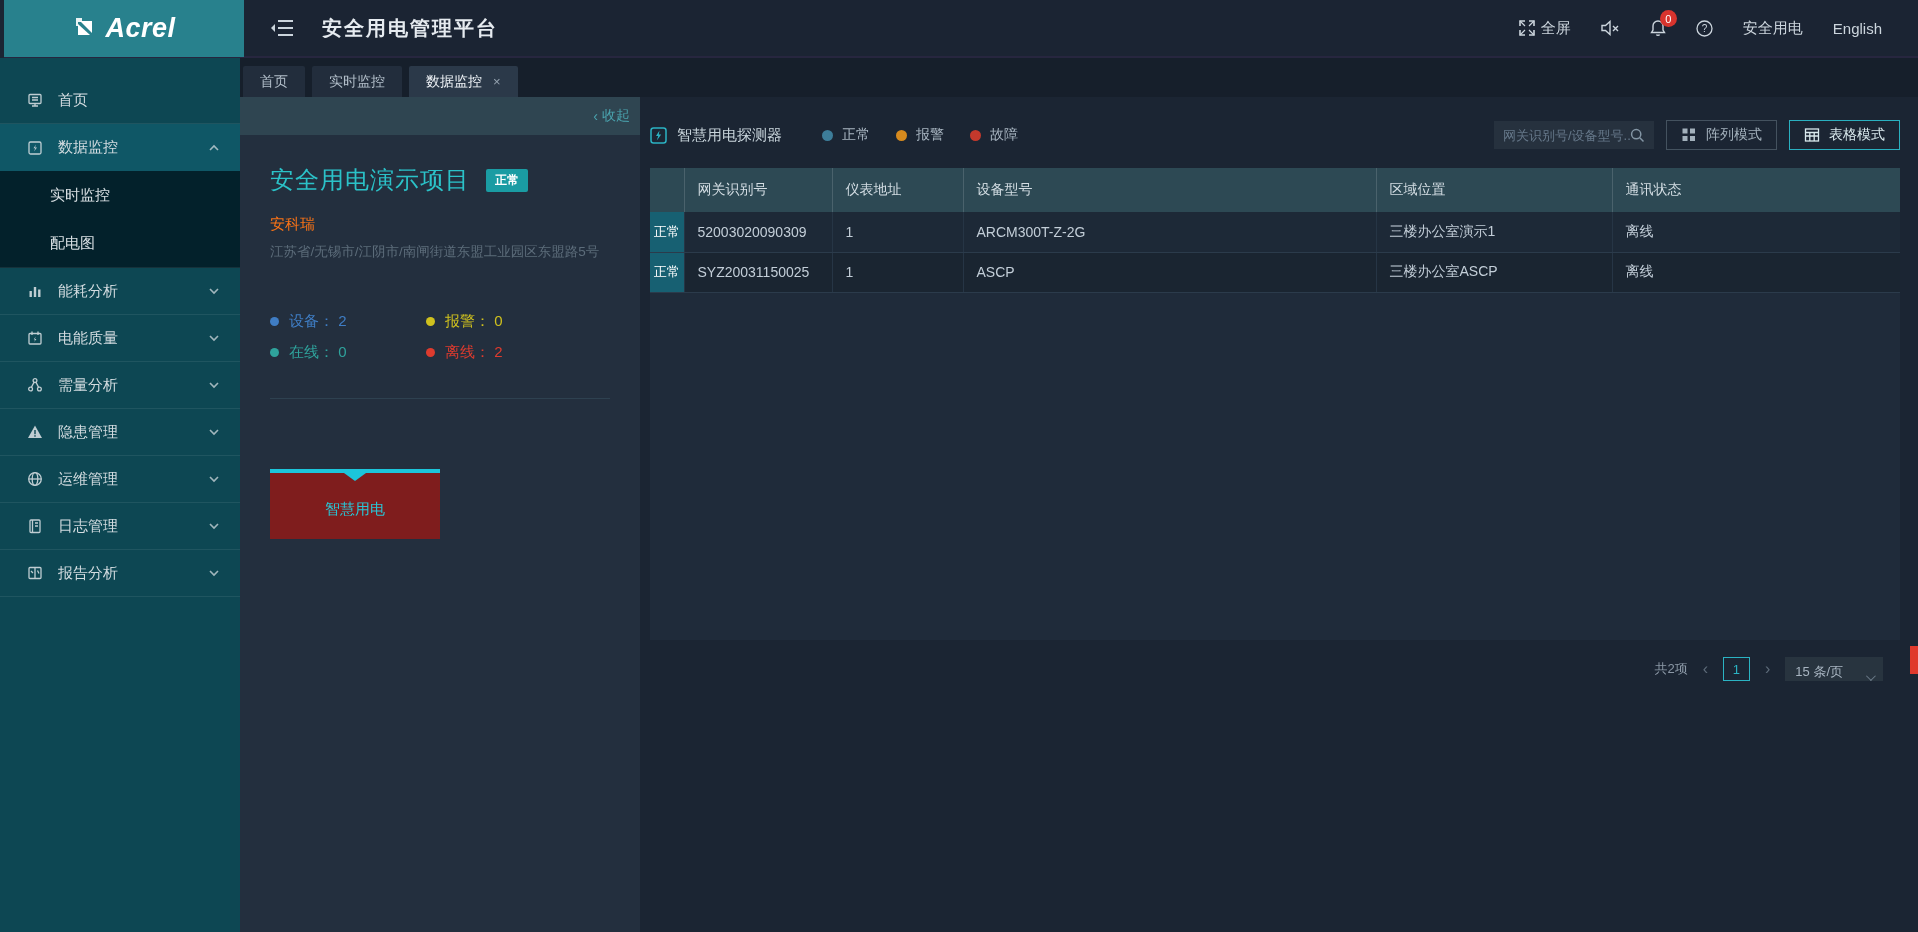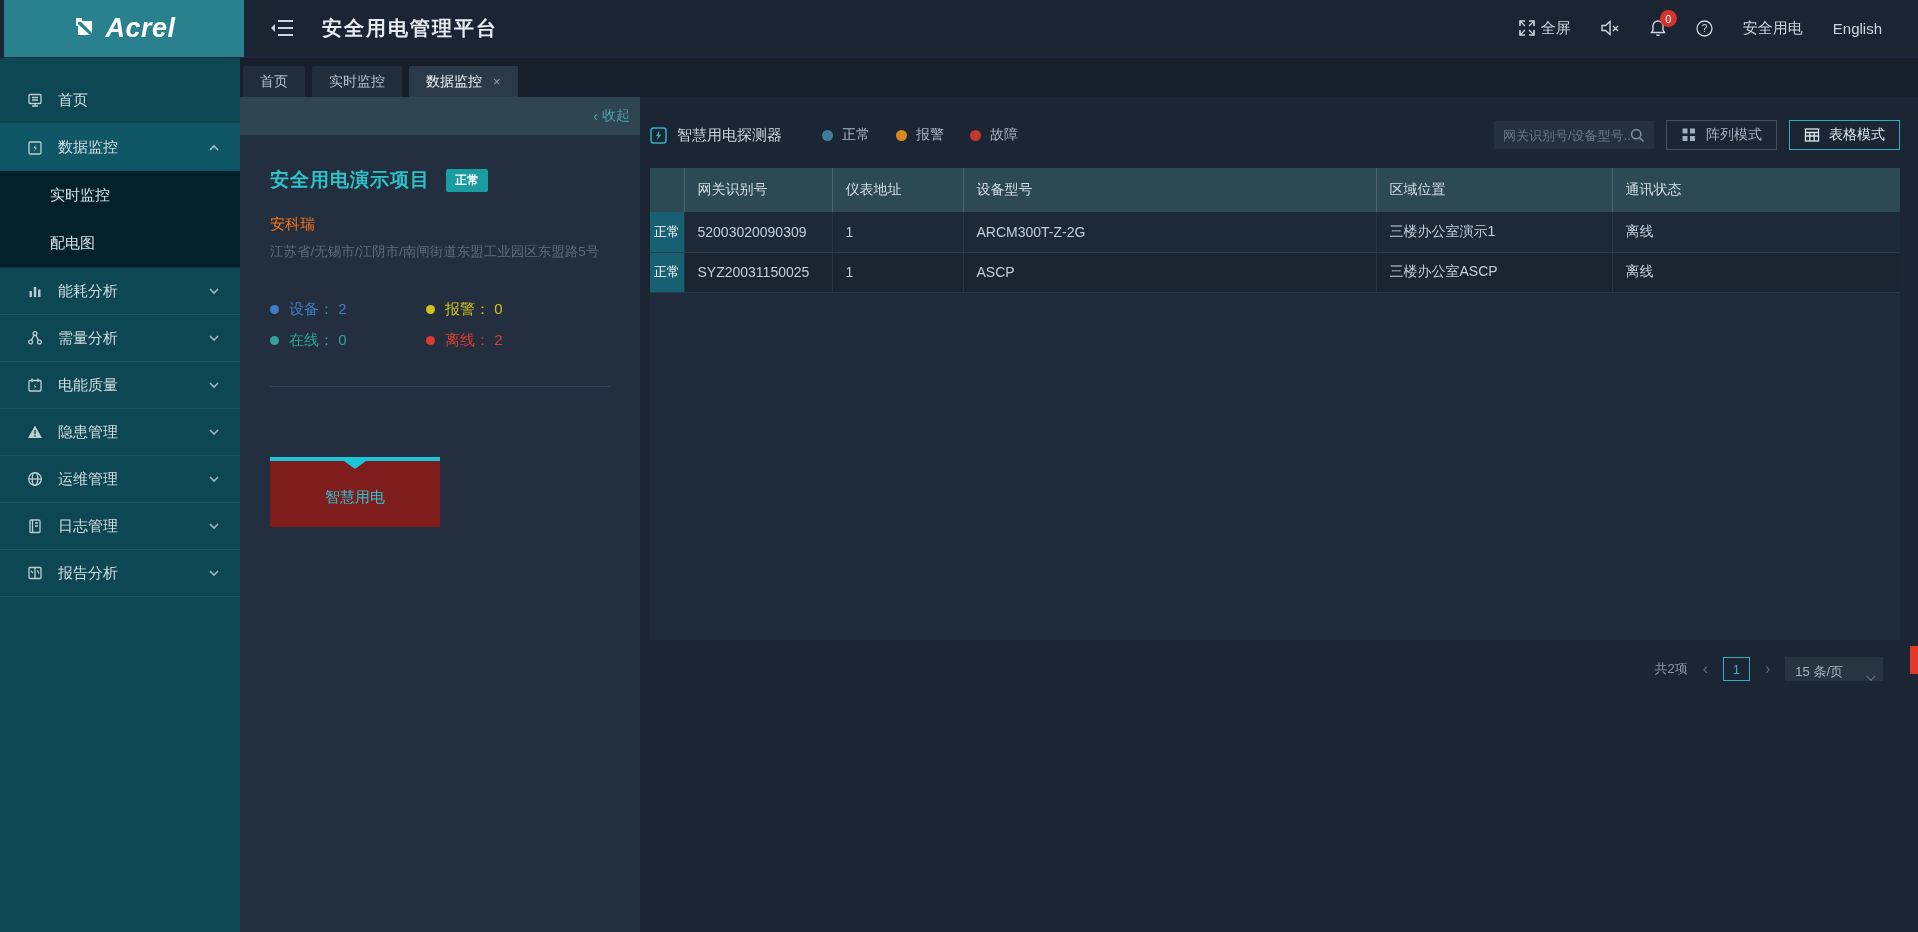--- a/index.html
+++ b/index.html
@@ -45,27 +45,27 @@
   .tab-close { margin-left:11px; color:#96a4b1; font-size:13px; cursor:pointer; }
 
   
   .project-panel { position:absolute; left:240px; top:97px; width:400px; height:835px;
     background:#232f3e; }
   .panel-strip { height:38px; background:#2f4551; display:flex; align-items:center;
     justify-content:flex-end; padding-right:10px; }
   .collapse-link { color:#4aa3ae; font-size:14px; cursor:pointer; display:flex; align-items:center; gap:4px; }
   .panel-body { padding:0 30px; }
   .title-row { margin-top:32px; display:flex; align-items:center; height:26px; }
-  .project-title { color:#2bc2c8; font-size:19px; font-weight:bold; letter-spacing:1px; }
+  .project-title { color:#2bc2c8; font-size:24px; font-weight:normal; letter-spacing:1px; }
   .status-badge { margin-left:16px; background:#1a9ca3; color:#ffffff; font-size:12px;
     padding:3px 9px; border-radius:2px; font-weight:bold; }
   .company { margin-top:22px; color:#f97316; font-size:15px; height:18px; }
   .address { margin-top:10px; color:#5c6c7a; font-size:13.5px; height:17px;
     white-space:nowrap; overflow:hidden; }
-  .stats { margin-top:40px; display:grid; grid-template-columns:156px 1fr; row-gap:12px; }
+  .stats { margin-top:52px; display:grid; grid-template-columns:156px 1fr; row-gap:12px; }
   .stat { display:flex; align-items:center; gap:10px; font-size:15px; }
   .stat .dot { width:9px; height:9px; border-radius:50%; flex:none; }
   .divider { margin-top:36px; height:1px; background:#2e4150; }
   .category-card { margin-top:70px; width:170px; height:70px; background:#7f1d1d;
     position:relative; cursor:pointer; }
   .card-bar { height:4px; background:#1cc5da; }
   .card-tri { position:absolute; top:4px; left:50%; transform:translateX(-50%); width:0; height:0;
     border-left:11px solid transparent; border-right:11px solid transparent; border-top:8px solid #1cc5da; }
   .card-label { text-align:center; margin-top:27px; color:#29c6d6; font-size:15px; }
 
@@ -204,42 +204,42 @@
     <span>能耗分析</span>
         <span class="side-chevron">
           <svg width="16" height="16" viewBox="0 0 16 16">
             <path d="M4 6 L8 10 L12 6" fill="none" stroke="currentColor" stroke-width="1.6"></path>
           </svg>
         </span>
       </div>
       <div class="side-item">
         <span class="s-icon">
           <svg width="16" height="16" viewBox="0 0 16 16">
+            <rect x="2" y="3.5" width="12" height="10.5" rx="1" fill="none" stroke="currentColor" stroke-width="1.3"></rect>
+            <path d="M5 1.5 V5 M11 1.5 V5" fill="none" stroke="currentColor" stroke-width="1.3"></path>
+            <path d="M8.6 6.5 L6.8 9.5 H8.1 L7.2 12 L9.4 9 H8 Z" fill="currentColor" stroke="none"></path>
+          </svg>
+        </span>
+    <span>电能质量</span>
+        <span class="side-chevron">
+          <svg width="16" height="16" viewBox="0 0 16 16">
+            <path d="M4 6 L8 10 L12 6" fill="none" stroke="currentColor" stroke-width="1.6"></path>
+          </svg>
+        </span>
+      </div>
+      <div class="side-item">
+        <span class="s-icon">
+          <svg width="16" height="16" viewBox="0 0 16 16">
             <circle cx="8" cy="3.6" r="1.9" fill="none" stroke="currentColor" stroke-width="1.3"></circle>
             <circle cx="3.6" cy="12" r="1.9" fill="none" stroke="currentColor" stroke-width="1.3"></circle>
             <circle cx="12.4" cy="12" r="1.9" fill="none" stroke="currentColor" stroke-width="1.3"></circle>
             <path d="M7 5.2 L4.4 10.4 M9 5.2 L11.6 10.4" fill="none" stroke="currentColor" stroke-width="1.3"></path>
           </svg>
         </span>
     <span>需量分析</span>
-        <span class="side-chevron">
-          <svg width="16" height="16" viewBox="0 0 16 16">
-            <path d="M4 6 L8 10 L12 6" fill="none" stroke="currentColor" stroke-width="1.6"></path>
-          </svg>
-        </span>
-      </div>
-      <div class="side-item">
-        <span class="s-icon">
-          <svg width="16" height="16" viewBox="0 0 16 16">
-            <rect x="2" y="3.5" width="12" height="10.5" rx="1" fill="none" stroke="currentColor" stroke-width="1.3"></rect>
-            <path d="M5 1.5 V5 M11 1.5 V5" fill="none" stroke="currentColor" stroke-width="1.3"></path>
-            <path d="M8.6 6.5 L6.8 9.5 H8.1 L7.2 12 L9.4 9 H8 Z" fill="currentColor" stroke="none"></path>
-          </svg>
-        </span>
-    <span>电能质量</span>
         <span class="side-chevron">
           <svg width="16" height="16" viewBox="0 0 16 16">
             <path d="M4 6 L8 10 L12 6" fill="none" stroke="currentColor" stroke-width="1.6"></path>
           </svg>
         </span>
       </div>
       <div class="side-item">
         <span class="s-icon">
           <svg width="16" height="16" viewBox="0 0 16 16">
             <path d="M8 1.5 L15 14 H1 Z" fill="currentColor"></path>

